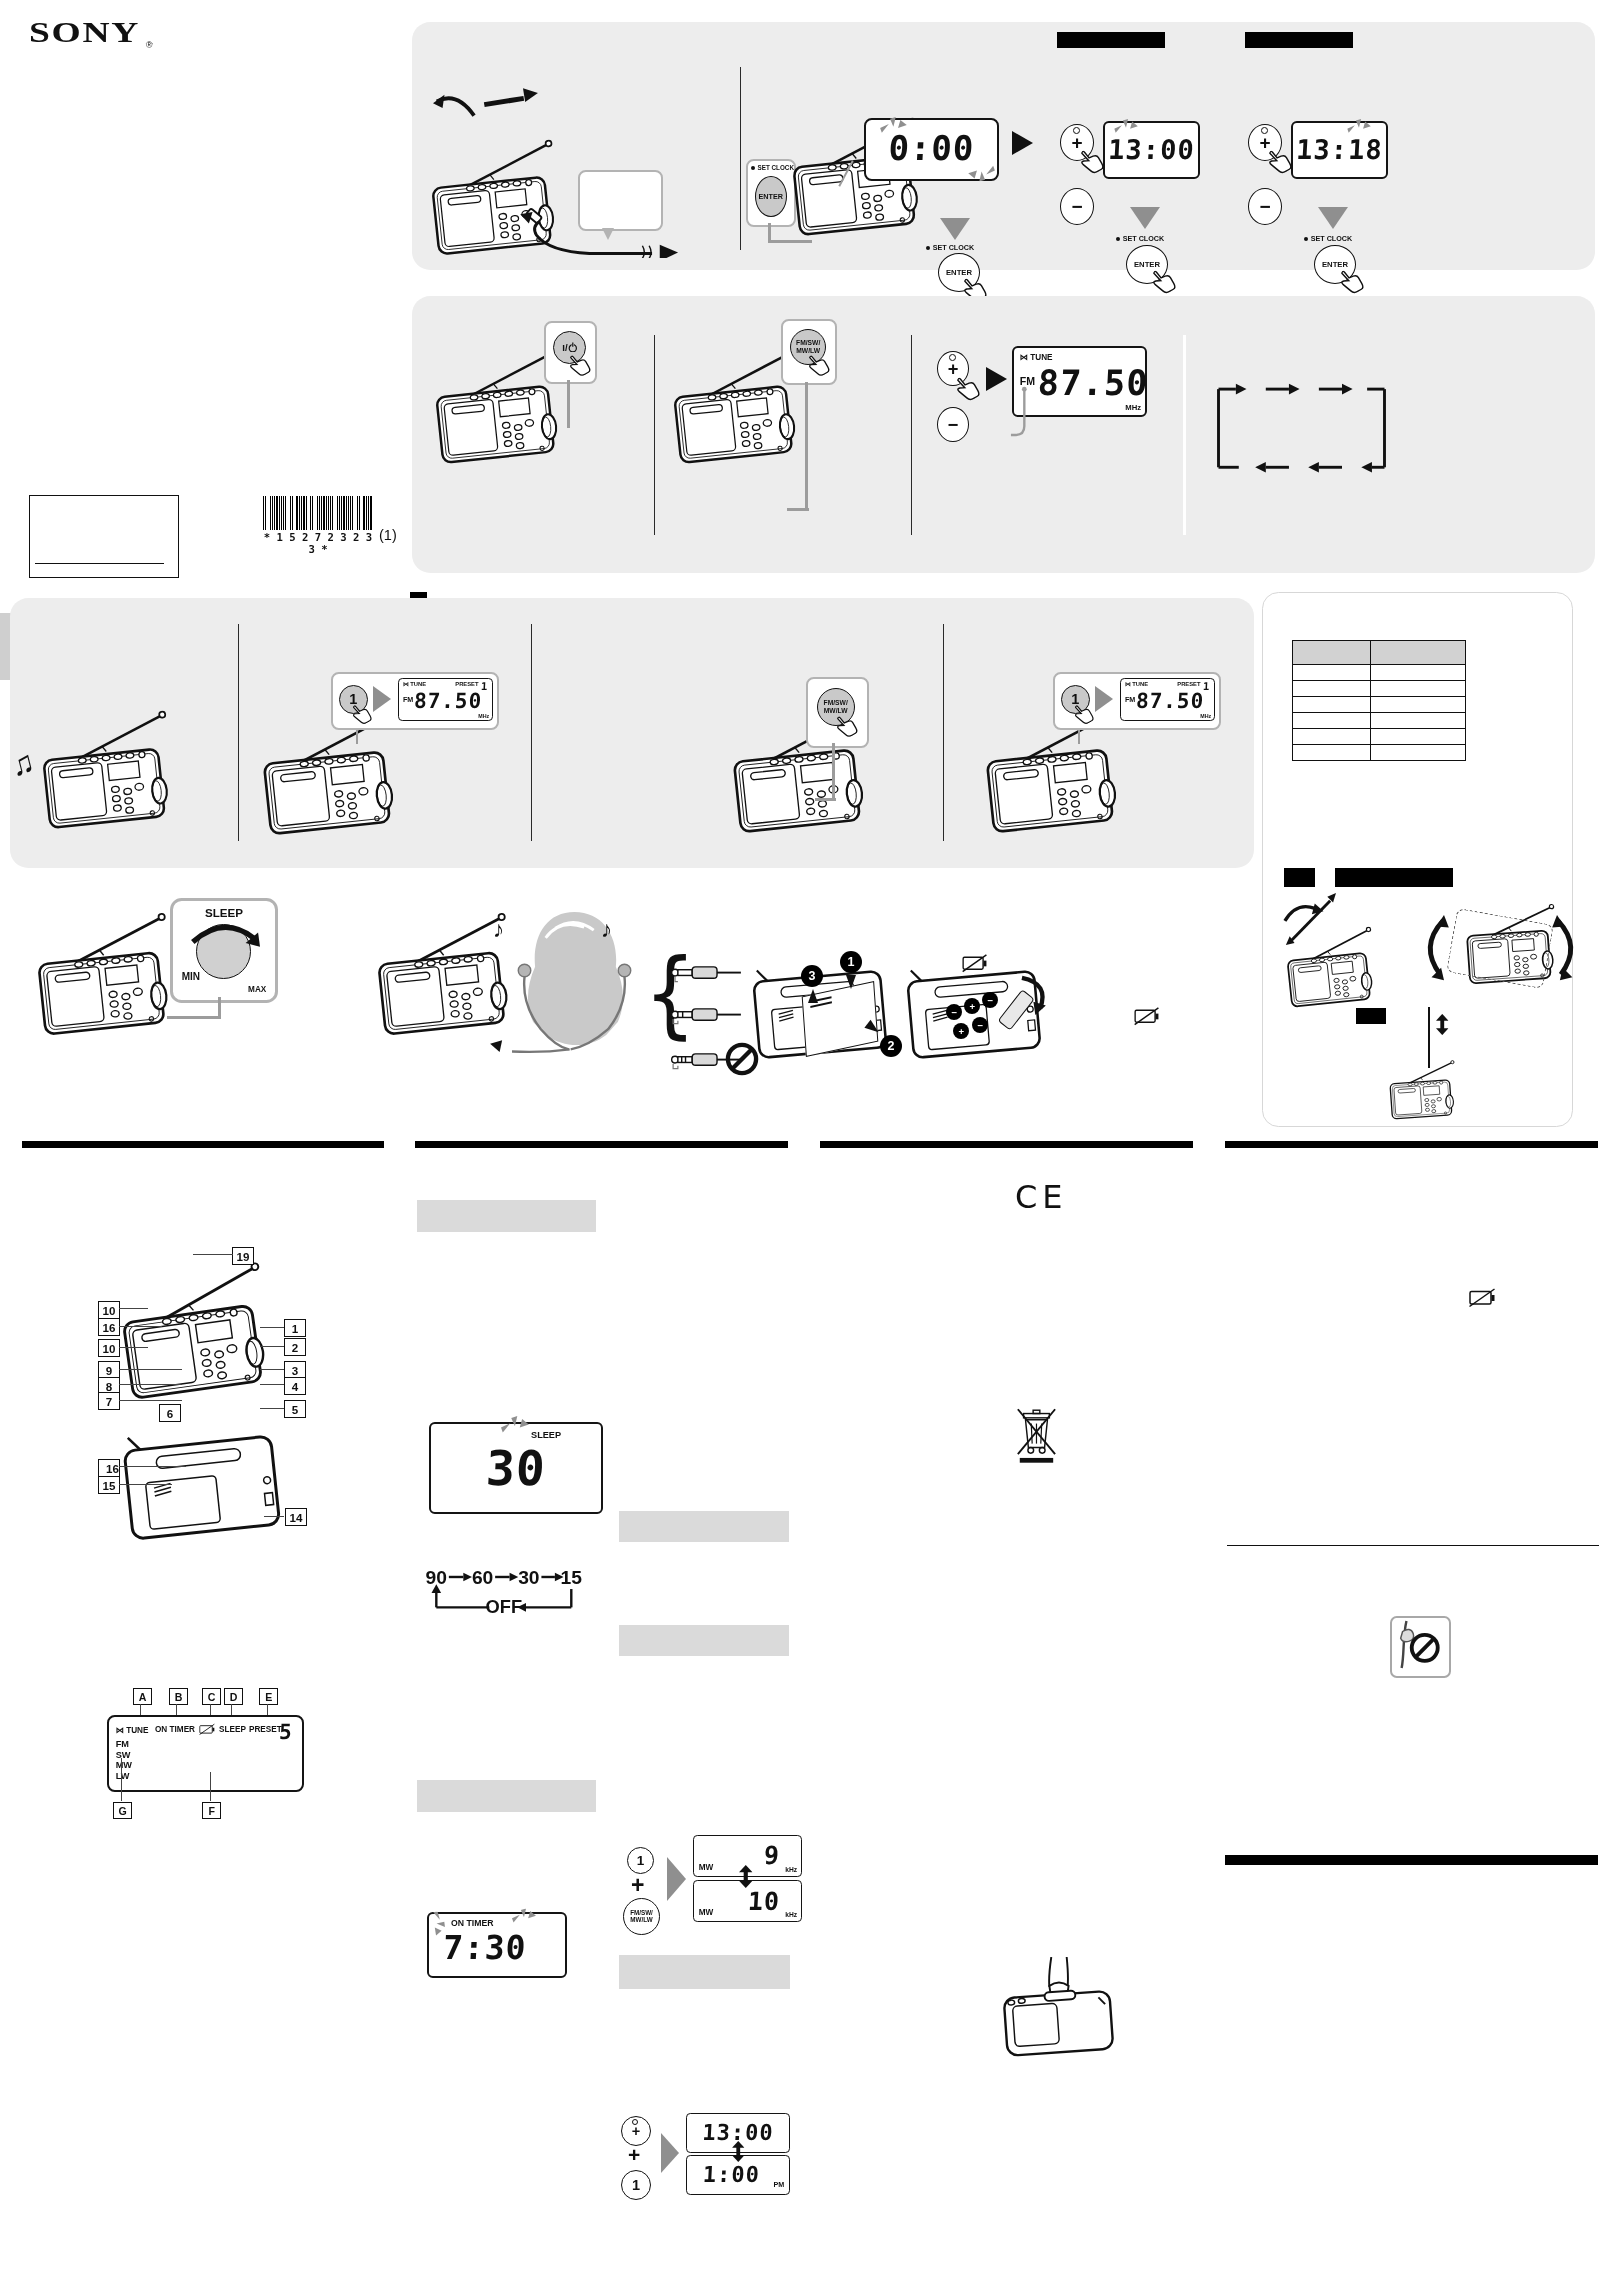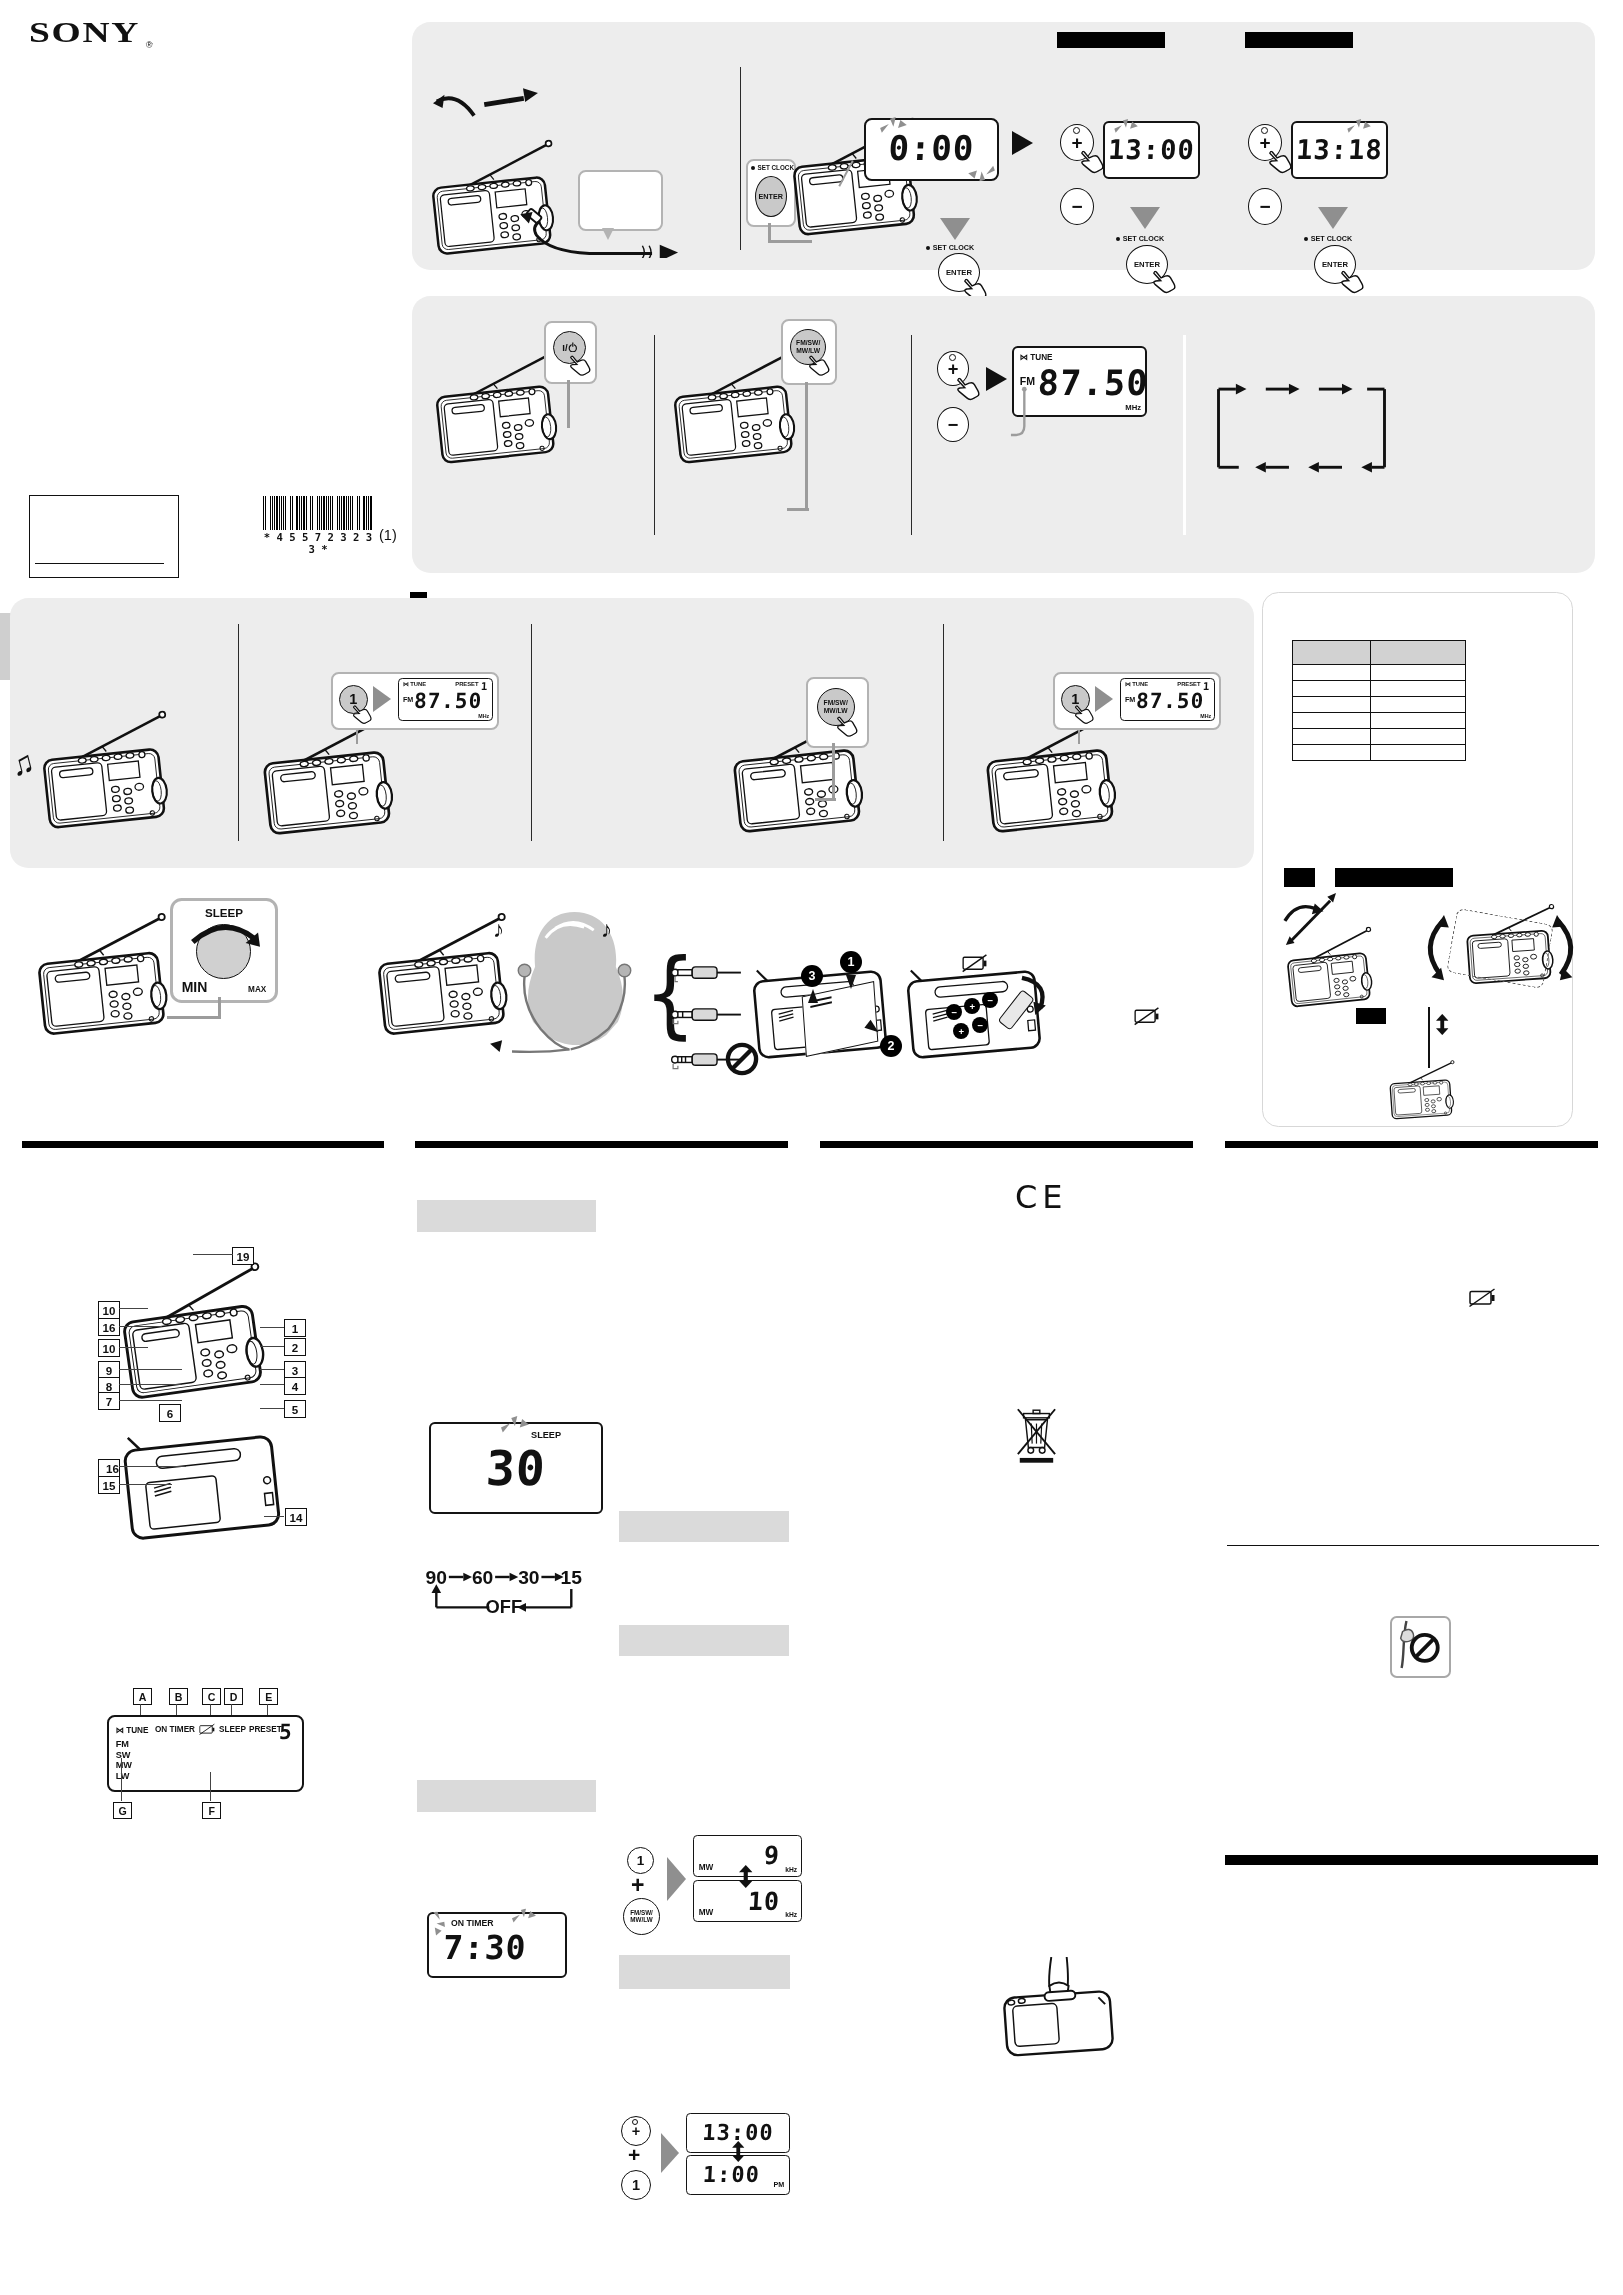--- a/index.html
+++ b/index.html
@@ -111,21 +111,21 @@
 
 <div class="abs" style="left:29px;top:14.5px;text-decoration:underline;">
   <span class="lab" style="font-family:'Liberation Serif',serif;font-size:30px;font-weight:bold;letter-spacing:1.4px;display:inline-block;transform:scale(1.25,1);transform-origin:left;">SONY</span><span style="font-size:8.7px;position:relative;top:6.7px;left:28px;">®</span>
 </div>
 
 <div class="abs" style="left:29px;top:495px;width:148px;height:81px;border:1.4px solid #111;"></div>
 <div class="abs" style="left:35px;top:563px;width:129px;height:1.4px;background:#111;"></div>
 
 <div class="abs" style="left:263px;top:496px;width:110px;height:34px;
      background:repeating-linear-gradient(90deg,#000 0 1.4px,#fff 1.4px 2.4px,#000 2.4px 3.4px,#fff 3.4px 4.8px,#000 4.8px 5.3px,#fff 5.3px 6.7px);"></div>
-<div class="abs lab" style="left:260px;top:531px;width:116px;text-align:center;font-size:10.6px;font-family:'DejaVu Sans Mono',monospace;">* 4 5 5 7 2 3 2 3 3 *</div>
+<div class="abs lab" style="left:260px;top:531px;width:116px;text-align:center;font-size:10.6px;font-family:'DejaVu Sans Mono',monospace;">* 1 5 2 7 2 3 2 3 3 *</div>
 <div class="abs" style="left:379px;top:527px;font-size:14.5px;">(1)</div>
 
 <div class="abs" style="left:0;top:613px;width:409px;height:67px;background:#cfcfcf;"></div>
 <div class="abs" style="left:410px;top:592px;width:17.4px;height:6.3px;background:#000;"></div>
 <div class="abs" style="left:410px;top:610px;width:17.4px;height:6.3px;background:#000;"></div>
 <div class="abs" style="left:410px;top:630px;width:17.4px;height:6.3px;background:#000;"></div>
 
 <div class="panel" style="left:412px;top:22px;width:1183px;height:248px;"></div>
 
 <svg class="abs" style="left:427px;top:145px;transform:rotate(-6deg);" width="140" height="113" viewBox="0 0 320 270">
@@ -463,21 +463,21 @@
 <svg class="abs" style="left:36px;top:918px;transform:rotate(-6deg);" width="142" height="121" viewBox="0 0 320 270">
       <use href="#radio-front"></use>
     </svg>
 <div class="callout" style="left:170px;top:898px;width:102px;height:99px;border-width:3.4px;border-radius:11.6px;">
   <div class="lab" style="position:absolute;left:0;right:0;top:4.8px;text-align:center;font-size:11.6px;">SLEEP</div>
   <div class="abs" style="left:23px;top:23px;width:53px;height:53px;border-radius:50%;background:#d0d0d0;border:1.4px solid #111;"></div>
   <svg class="abs" style="left:14.5px;top:12.5px;" width="72" height="34" viewBox="0 0 150 70">
     <path d="M10,58 Q75,0 140,52" fill="none" stroke="#111" stroke-width="11"></path>
     <polygon points="146,38 150,68 120,60" fill="#111"></polygon>
   </svg>
-  <div class="smtext" style="position:absolute;left:8.7px;bottom:5px;font-size:14px;">MIN</div>
+  <div class="smtext" style="position:absolute;left:8.7px;bottom:18px;font-size:10px;">MIN</div>
   <div class="smtext" style="position:absolute;right:8.7px;bottom:5.8px;font-size:8.2px;">MAX</div>
 </div>
 <div class="lead" style="left:218px;top:997px;width:2.9px;height:22px;"></div>
 <div class="lead" style="left:167px;top:1016px;width:54px;height:2.9px;"></div>
 
 <svg class="abs" style="left:376px;top:918px;transform:rotate(-6deg);" width="142" height="121" viewBox="0 0 320 270">
       <use href="#radio-front"></use>
     </svg>
 <svg class="abs" style="left:512px;top:909px;" width="125" height="149" viewBox="0 0 260 310">
   <path d="M130,6 C70,6 42,58 48,120 C30,160 28,200 44,235 L70,262 C110,290 160,290 196,262 L220,235 C236,200 234,160 216,120 C222,58 190,6 130,6 Z" fill="#c9c9c9"></path>

